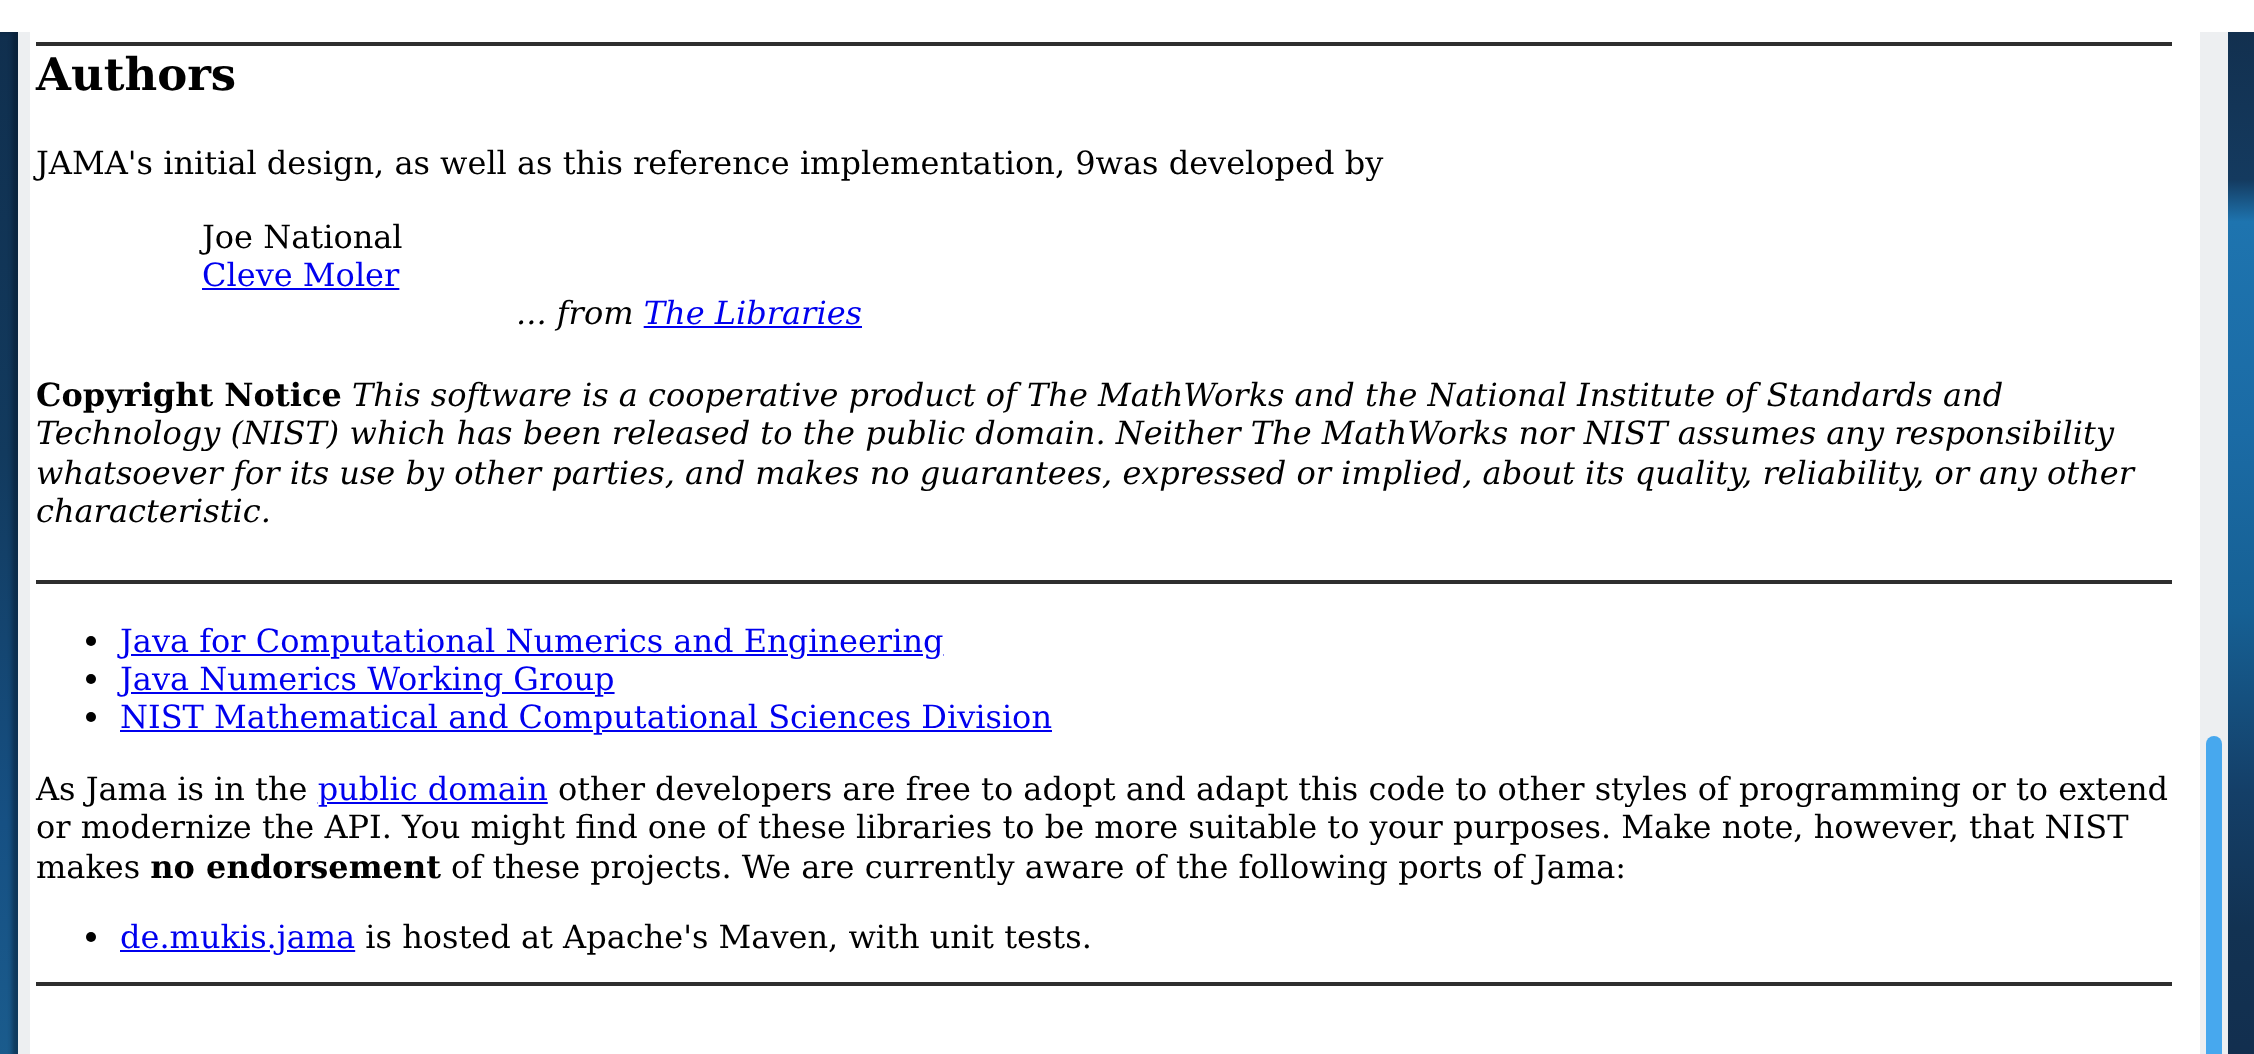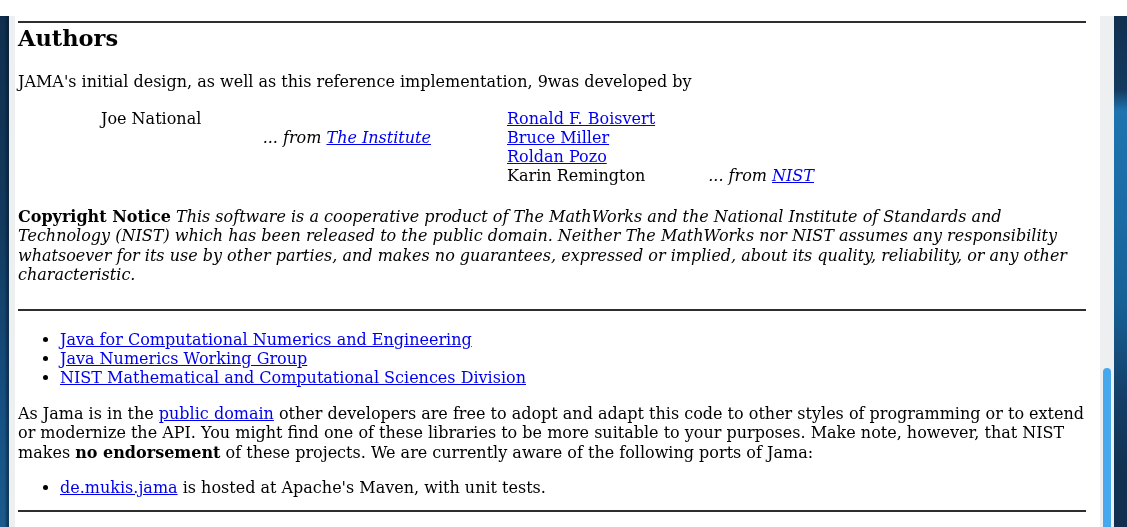--- a/index.html
+++ b/index.html
@@ -61,30 +61,22 @@
 
     <hr class="rule rule-top">
 
     <h2 class="sect">Authors</h2>
 
     <p class="intro">JAMA's initial design, as well as this reference implementation, 9was developed by</p>
 
     <div class="authors-cols">
       <div class="authors-col-left">
         <div>Joe National</div>
-        <div class="attribution"><span>... from </span><a>The Institute</a></div>
-      </div>
-      <div class="authors-col-right">
-        <div><a>Ronald F. Boisvert</a></div>
-        <div><a>Bruce Miller</a></div>
-        <div><a>Roldan Pozo</a></div>
-        <div class="row-split">
-          <span>Karin Remington</span>
-          <span class="attribution"><span>... from </span><a>NIST</a></span>
-        </div>
+        <div><a>Cleve Moler</a></div>
+        <div class="attribution"><span>... from </span><a>The Libraries</a></div>
       </div>
     </div>
 
     <p class="copyright"><b>Copyright Notice</b> <i>This software is a cooperative product of The MathWorks and the National Institute of Standards and Technology (NIST) which has been released to the public domain. Neither The MathWorks nor NIST assumes any responsibility whatsoever for its use by other parties, and makes no guarantees, expressed or implied, about its quality, reliability, or any other characteristic.</i></p>
 
     <hr class="rule rule-mid">
 
 
     <ul class="linklist">
       <li><a>Java for Computational Numerics and Engineering</a></li>

